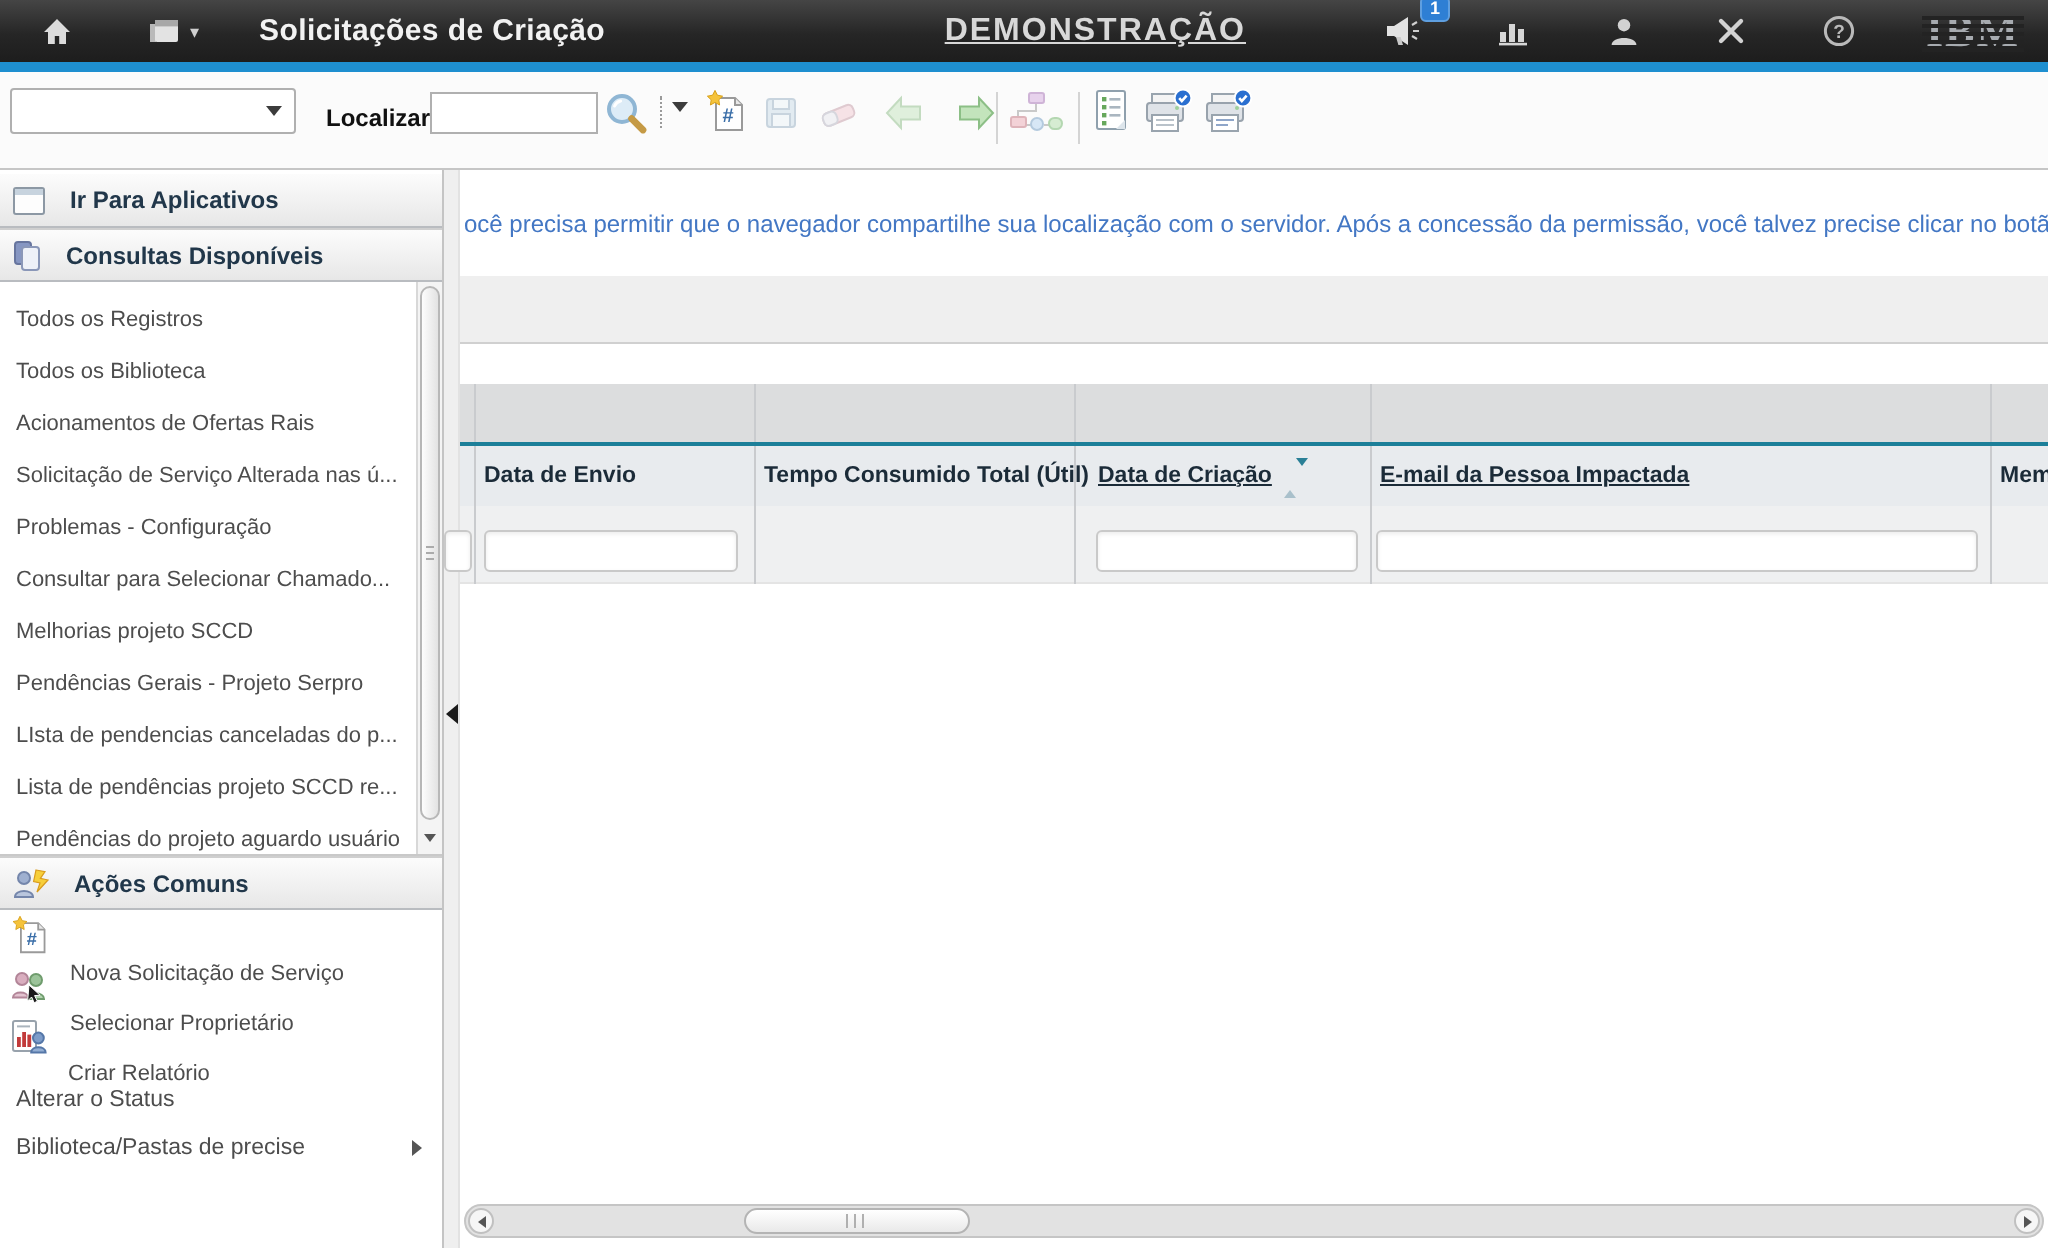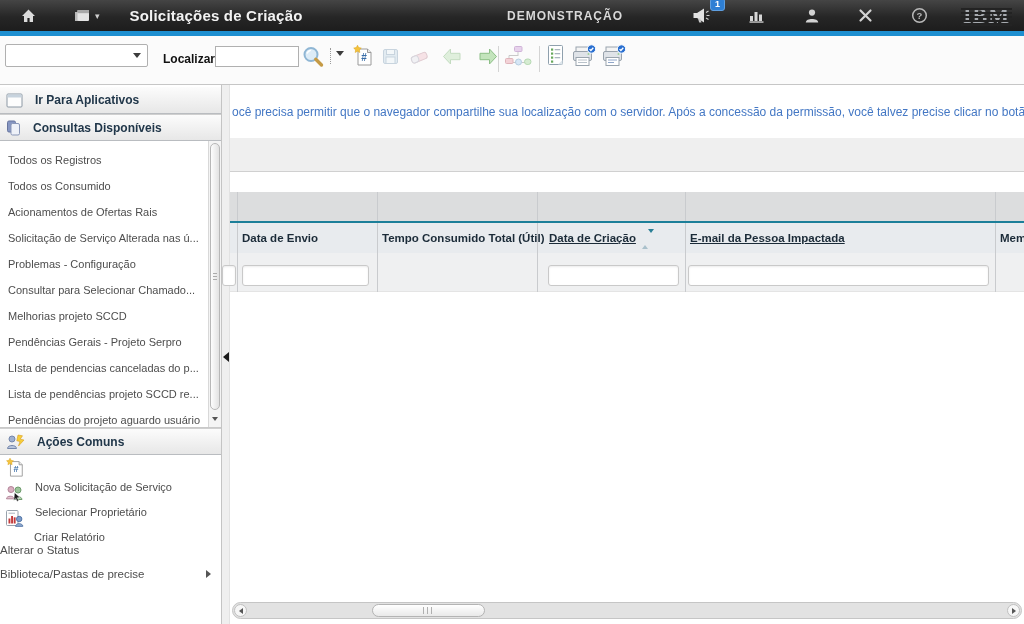--- a/index.html
+++ b/index.html
@@ -9,21 +9,21 @@
   
   .topbar { position:absolute; left:0; top:0; width:1024px; height:31px;
     background:linear-gradient(#454545,#262626 55%,#1d1d1d); display:flex; align-items:center; }
   .accent { position:absolute; left:0; top:31px; width:1024px; height:5px; background:#1e8fd0; }
   .tb-btn { background:transparent; border:none; cursor:pointer; display:flex; align-items:center; }
   .home-btn { margin-left:12px; padding:4px 8px; }
   .switch-btn { margin-left:22px; padding:4px 6px; }
   .switch-caret { color:#cfcfcf; font-size:9px; margin-left:4px; }
   .page-title { color:#f2f2f2; font-size:15px; font-weight:bold; margin-left:24px; letter-spacing:.2px; }
   .tb-right { margin-left:auto; display:flex; align-items:center; margin-right:14px; }
-  .env-label { color:#d8d8d8; font-size:12px; font-weight:bold; letter-spacing:1px; margin-right:48px; }
+  .env-label { color:#d8d8d8; font-size:16px; font-weight:bold; letter-spacing:1px; margin-right:48px;text-decoration:underline; }
   .tb-icon-btn { position:relative; background:transparent; border:none; cursor:pointer; padding:3px 5px; margin:0 14px; display:flex; align-items:center; }
   .badge { position:absolute; top:-6px; right:-10px; background:#2e7fd4; border:1px solid #5f9fe0; color:#fff;
     font-size:9px; font-weight:bold; line-height:11px; padding:0 4px; border-radius:3px; }
   .ibm-logo { position:relative; margin-left:16px; font-family:"Liberation Serif",serif; font-weight:bold;
     font-size:22px; color:#a7abb0; letter-spacing:1px; line-height:20px; }
   .ibm-stripes { position:absolute; left:-2px; right:-2px; top:0; bottom:0;
     background:repeating-linear-gradient(to bottom, rgba(34,34,34,0) 0 2px, #232323 2px 4px); }
 
   
   .toolbar { position:absolute; left:0; top:36px; width:1024px; height:49px; background:#fbfbfb; border-bottom:1px solid #c6c6c6; }
@@ -49,21 +49,21 @@
     white-space:nowrap; overflow:hidden; cursor:pointer; }
   .list-scrollbar { position:absolute; right:0; top:0; bottom:0; width:13px; background:#f4f4f4; border-left:1px solid #d8d8d8; }
   .list-thumb { position:absolute; left:1px; right:1px; top:2px; bottom:17px; border:1px solid #b7b7b7; border-radius:6px;
     background:linear-gradient(90deg,#fdfdfd,#e2e2e2); }
   .list-grip { position:absolute; left:2px; right:2px; top:50%; height:8px; margin-top:-4px;
     background:repeating-linear-gradient(to bottom,#ababab 0 1px, transparent 1px 3px); }
   .list-down { position:absolute; left:1px; right:1px; bottom:1px; height:14px; display:flex; align-items:center; justify-content:center; cursor:pointer; }
   .tri-d { width:0; height:0; border-left:3.5px solid transparent; border-right:3.5px solid transparent; border-top:4.5px solid #555; }
   .action-item { height:25px; display:flex; align-items:center; gap:10px; padding-left:5px; cursor:pointer; }
   .action-item span { font-size:11px; color:#4d4d4d;margin-top:39px; }
-  .plain-item { position:relative; height:24px; line-height:24px; font-size:11.5px; color:#4d4d4d; cursor:pointer; }
+  .plain-item { position:relative; height:24px; line-height:24px; padding-left:8px; font-size:11.5px; color:#4d4d4d; cursor:pointer; }
   .submenu-arrow { position:absolute; right:10px; top:8px; width:0; height:0;
     border-top:4px solid transparent; border-bottom:4px solid transparent; border-left:5px solid #555; }
 
   
   .divider { position:absolute; left:222px; top:85px; bottom:0; width:8px; background:#efefef; border-right:1px solid #e2e2e2; }
   .collapse-handle { position:absolute; left:1px; top:267px; width:0; height:0; cursor:pointer;
     border-top:5px solid transparent; border-bottom:5px solid transparent; border-right:6px solid #1a1a1a; }
 
   
   .main { position:absolute; left:230px; top:85px; right:0; bottom:0; background:#fff; }
@@ -267,21 +267,21 @@
     <div class="side-header">
       <svg width="15" height="16" viewBox="0 0 15 16">
           <rect x="1.5" y="1" width="8" height="11" rx="1.5" fill="#8696c2" stroke="#67759e"></rect>
           <rect x="5" y="3.5" width="8.5" height="11.5" rx="1.5" fill="#eef1f8" stroke="#8a97b8"></rect>
         </svg>
       <span>Consultas Disponíveis</span>
     </div>
 
     <div class="query-list">
       <div class="query-item">Todos os Registros</div>
-      <div class="query-item">Todos os Consumido</div>
+      <div class="query-item">Todos os Biblioteca</div>
       <div class="query-item">Acionamentos de Ofertas Rais</div>
       <div class="query-item">Solicitação de Serviço Alterada nas ú...</div>
       <div class="query-item">Problemas - Configuração</div>
       <div class="query-item">Consultar para Selecionar Chamado...</div>
       <div class="query-item">Melhorias projeto SCCD</div>
       <div class="query-item">Pendências Gerais - Projeto Serpro</div>
       <div class="query-item">LIsta de pendencias canceladas do p...</div>
       <div class="query-item">Lista de pendências projeto SCCD re...</div>
       <div class="query-item">Pendências do projeto aguardo usuário</div>
       <div class="list-scrollbar">

